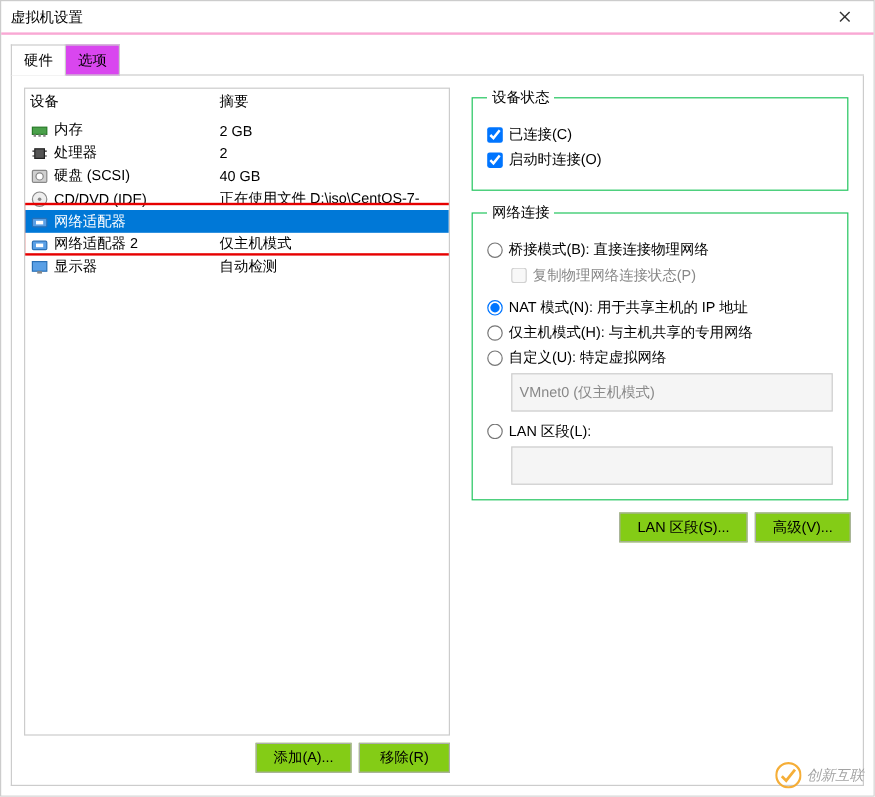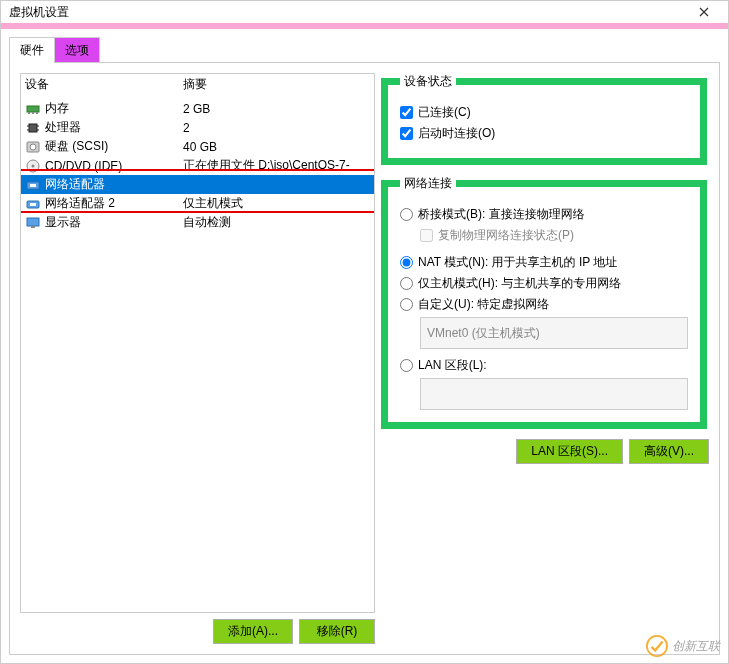--- a/index.html
+++ b/index.html
@@ -1,41 +1,41 @@
 <!DOCTYPE html>
 <html><head>
 <meta charset="utf-8">
 <style>
 * { box-sizing: border-box; font-family: "Microsoft YaHei", "Segoe UI", sans-serif; font-size: 12px; }
 body { margin: 0; background: #fff; width: 729px; height: 664px; overflow: hidden; }
 .window { border: 1px solid #ccc; width: 729px; height: 664px; position: relative; display: flex; flex-direction: column; }
-.titlebar { height: 28px; display: flex; align-items: center; padding: 0 4px 0 8px; border-bottom: 6px solid #f9a8d4; }
+.titlebar { height: 28px; display: flex; align-items: center; padding: 0 4px 0 8px; border-bottom: 2px solid #f9a8d4; }
 .titlebar .title { flex: 1; }
 .close-btn { width: 40px; height: 26px; display: flex; align-items: center; justify-content: center; }
 .content { flex: 1; display: flex; flex-direction: column; padding: 8px; }
 .tabs { display: flex; position: relative; }
 .tab { padding: 4px 10px; border: 1px solid #ccc; border-bottom: none; background: #fff; margin-right: -1px; position: relative; z-index: 2; background: #fff; }
 .tab.inactive { background: #d946ef; z-index: 0; }
 .tabline { position: absolute; bottom: 0; left: 0; right: 0; height: 1px; background: #ccc; z-index: 1; }
-.tab-body { flex: 1; border: 1px solid #ccc; border-top: none; padding: 10px; display: flex; gap: 4px; }
+.tab-body { flex: 1; border: 1px solid #ccc; border-top: none; padding: 10px; display: flex; gap: 16px; }
 .left-pane { width: 355px; display: flex; flex-direction: column; }
 .device-list { flex: 1; border: 1px solid #ccc; overflow: hidden; }
 .device-header { display: flex; padding: 2px 4px 6px 4px; }
 .device-header .col1 { width: 158px; }
 .device-row { display: flex; align-items: center; height: 19px; padding: 0 4px; }
 .device-row .col1 { width: 158px; display: flex; align-items: center; gap: 4px; overflow: hidden; }
 .device-row .col2 { flex: 1; overflow: hidden; white-space: nowrap; }
 .device-row.sel { background: #0078d7; color: #fff; }
 .highlight-box { position: absolute; border: 2px solid #e60000; pointer-events: none; }
 .icon { width: 16px; height: 16px; display: flex; align-items: center; justify-content: center; }
 .btn-row { display: flex; justify-content: flex-end; gap: 6px; margin-top: 6px; }
 .btn { border: 1px solid #adadad; background: #84cc16; padding: 3px 14px; min-width: 76px; text-align: center; }
 .btn:disabled,.btn.disabled{color:#888;}
 .right-pane { flex: 1; display: flex; flex-direction: column; gap: 10px; }
-fieldset { border: 7px solid #22c55e; padding: 10px 12px 12px 12px; }
+fieldset { border: 1px solid #22c55e; padding: 10px 12px 12px 12px; }
 legend { padding: 0 4px; }
 .opt { display: flex; align-items: center; gap: 5px; margin: 4px 0; }
 .indent { margin-left: 20px; }
 .sel-box { width: 100%; height: 32px; border: 1px solid #ccc; background: #f5f5f5; color: #888; display: flex; align-items: center; padding: 0 6px; margin-top: 2px; }
 .right-btns { display: flex; justify-content: flex-end; gap: 6px; }
 .watermark { position: absolute; right: 8px; bottom: 6px; display: flex; align-items: center; gap: 4px; color: #999; font-size: 13px; font-style: italic; pointer-events: none; opacity: 0.9; }
 .watermark .wm-icon{width:22px;height:22px;}
 input[type=checkbox],input[type=radio]{margin:0;}
 label.dis{color:#888;}
 </style>

